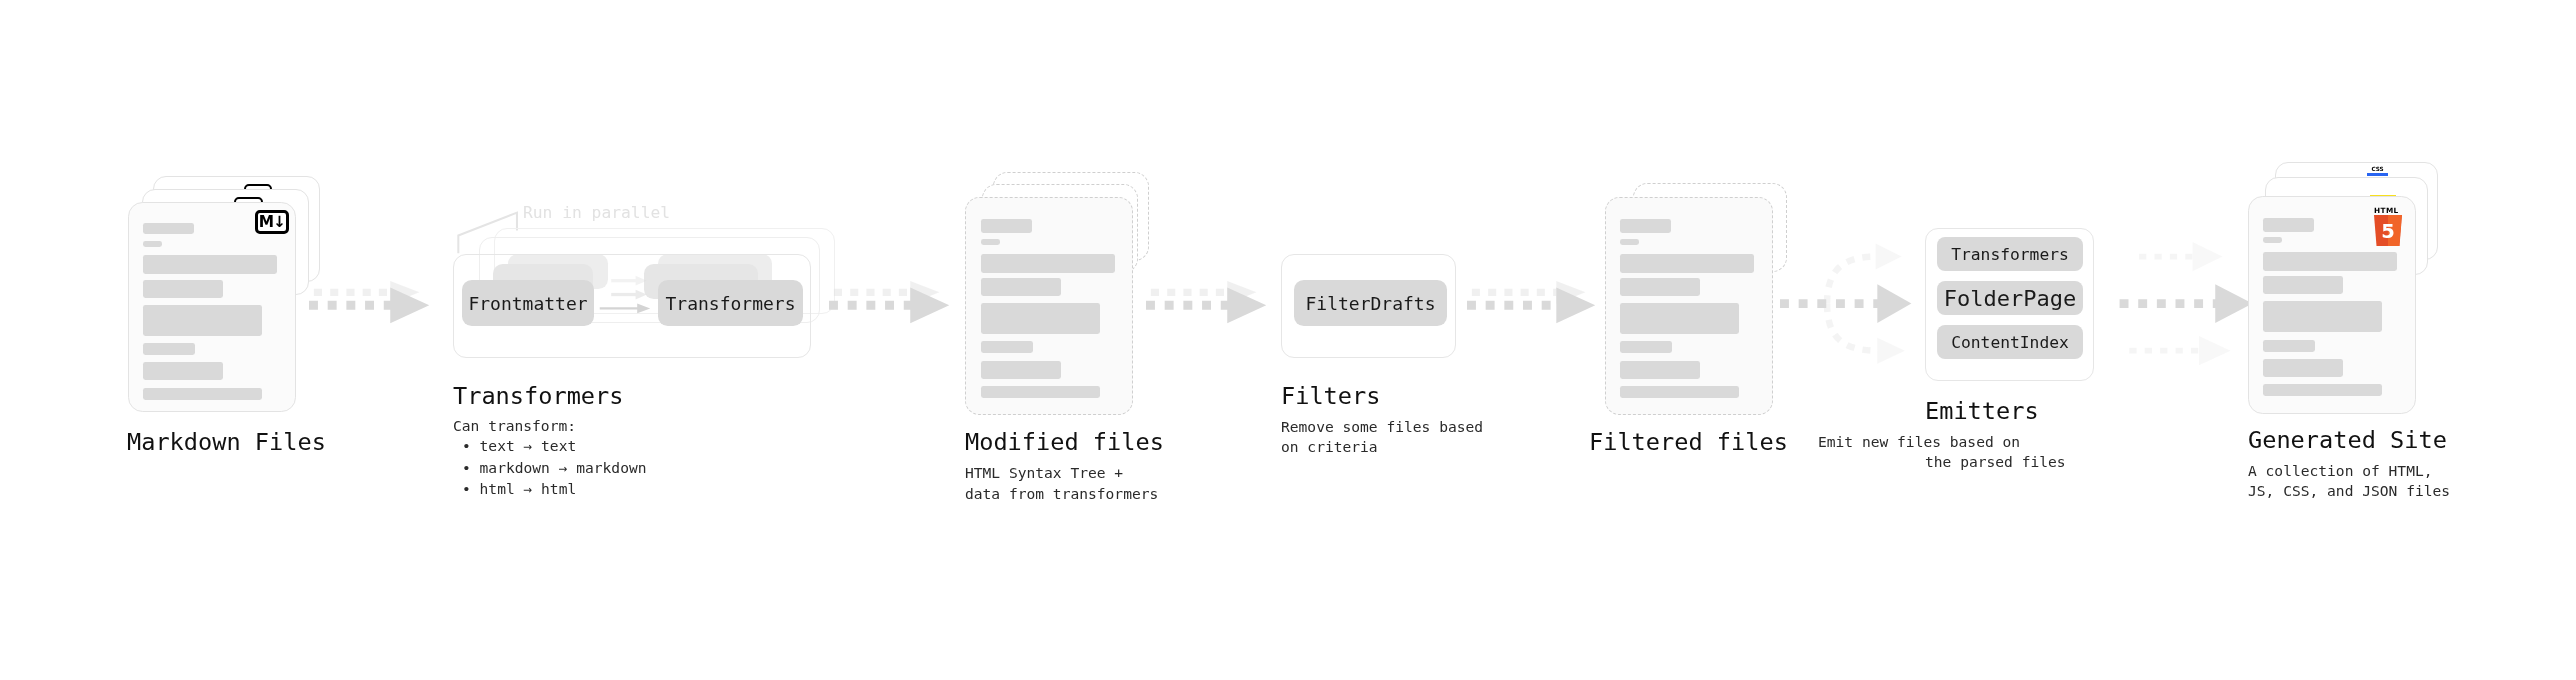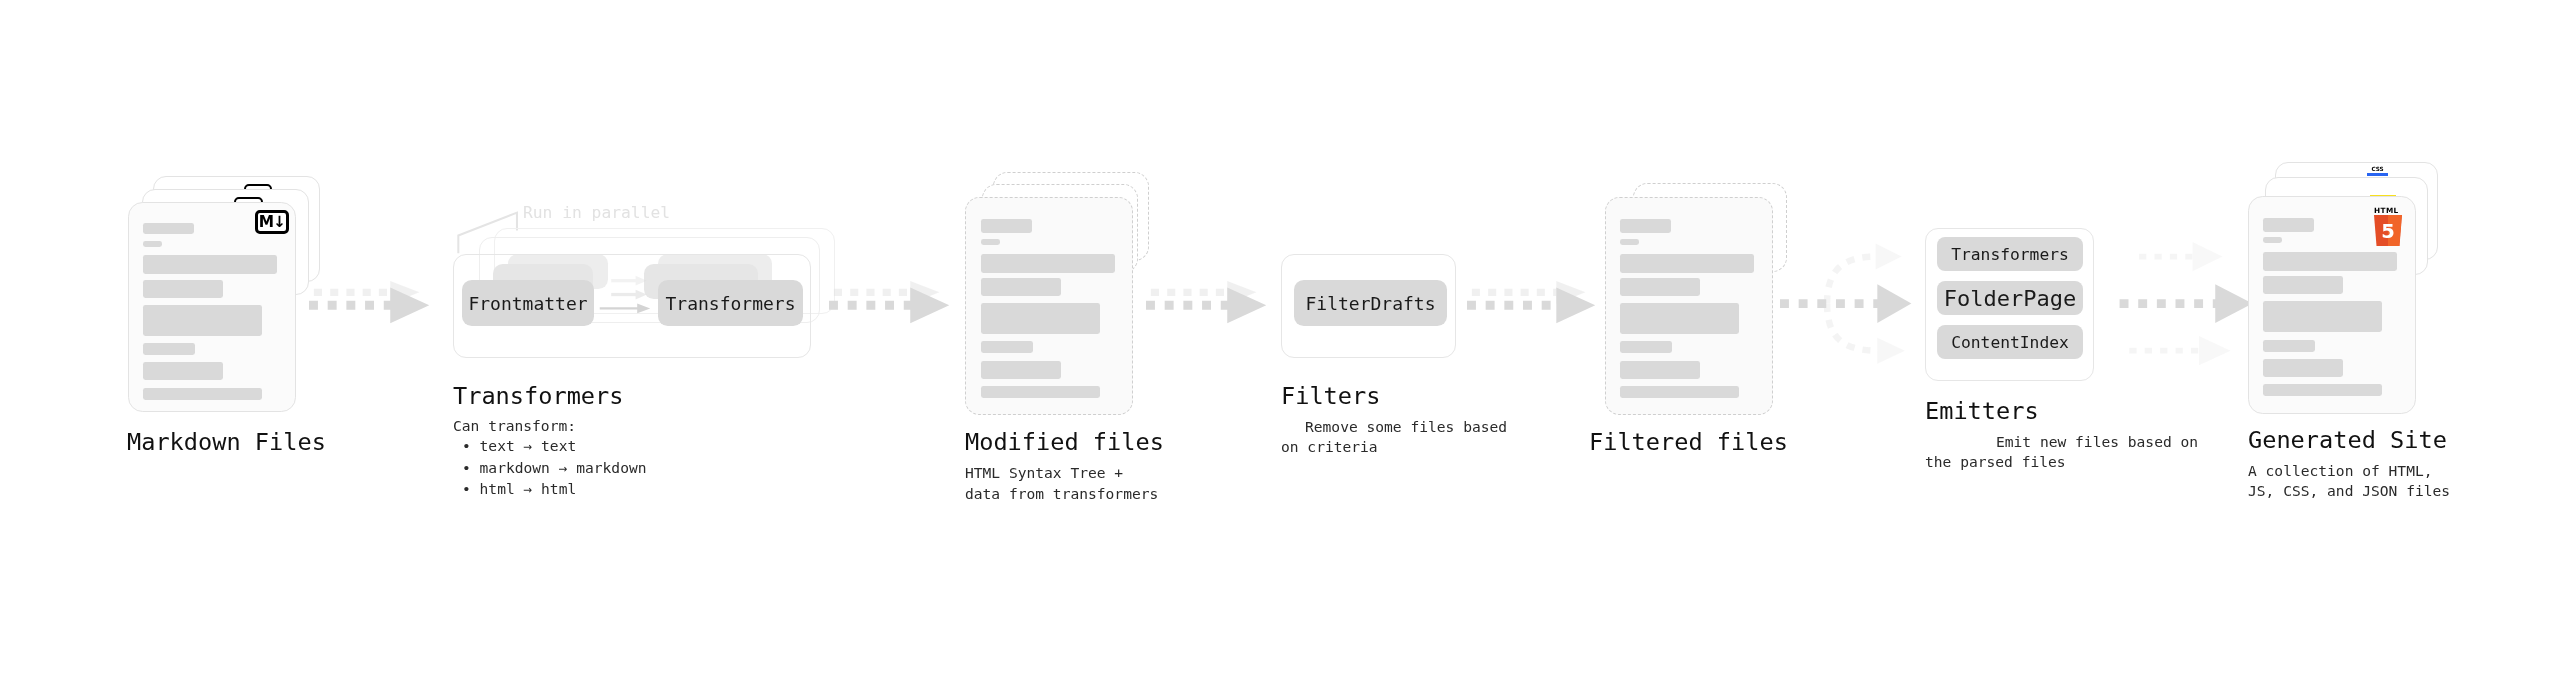--- a/index.html
+++ b/index.html
@@ -238,21 +238,21 @@
       <line x1="0" y1="36" x2="108" y2="36" stroke="#d9d9d9" stroke-width="11" stroke-dasharray="11 12"></line>
       <polygon points="100,14 148,36 100,58" fill="#d9d9d9"></polygon>
     </g>
   </svg>
 
   <div>
     <div class="procbox" style="left:1281px;top:254px;width:175px;height:104px;"></div>
     <div class="pill" style="left:1294px;top:280px;width:153px;height:46px;">FilterDrafts</div>
 
     <div class="title" style="left:1281px;top:382px;">Filters</div>
-    <div class="sub" style="left:1281px;top:417px;margin-left:24px;">Remove some files based</div>
+    <div class="sub" style="left:1281px;top:417px;">Remove some files based</div>
     <div class="sub" style="left:1281px;top:437px;">on criteria</div>
   </div>
 
   <svg class="arrowsvg" style="left:1467px;top:276px;" width="138" height="57" viewBox="0 0 170 70">
     <g opacity="0.45">
       <line x1="6" y1="20" x2="118" y2="20" stroke="#e0e0e0" stroke-width="9" stroke-dasharray="10 10"></line>
       <polygon points="110,6 146,20 110,34" fill="#e0e0e0"></polygon>
     </g>
     <g>
       <line x1="0" y1="36" x2="118" y2="36" stroke="#d9d9d9" stroke-width="11" stroke-dasharray="11 12"></line>
@@ -291,21 +291,21 @@
     </g>
   </svg>
 
   <div>
     <div class="procbox" style="left:1925px;top:228px;width:169px;height:153px;"></div>
     <div class="pill" style="left:1937px;top:237px;width:146px;height:34px;font-size:16.3px;border-radius:8.1px;">Transformers</div>
     <div class="pill" style="left:1937px;top:281px;width:146px;height:34px;font-size:22px;border-radius:8.1px;">FolderPage</div>
     <div class="pill" style="left:1937px;top:325px;width:146px;height:34px;font-size:16.3px;border-radius:8.1px;">ContentIndex</div>
 
     <div class="title" style="left:1925px;top:397px;">Emitters</div>
-    <div class="sub" style="left:1996px;top:432px;">Emit new files based on</div>
+    <div class="sub" style="left:1818px;top:432px;">Emit new files based on</div>
     <div class="sub" style="left:1925px;top:452px;">the parsed files</div>
   </div>
 
   <svg class="arrowsvg" style="left:2105px;top:229px;" width="154" height="146" viewBox="0 0 190 180">
     <g opacity="0.35">
       <line x1="42" y1="34" x2="110" y2="34" stroke="#e4e4e4" stroke-width="7" stroke-dasharray="9 10"></line>
       <polygon points="108,16 145,34 108,52" fill="#ececec"></polygon>
     </g>
     <g opacity="0.35">
       <line x1="30" y1="150" x2="118" y2="150" stroke="#e4e4e4" stroke-width="7" stroke-dasharray="9 10"></line>

